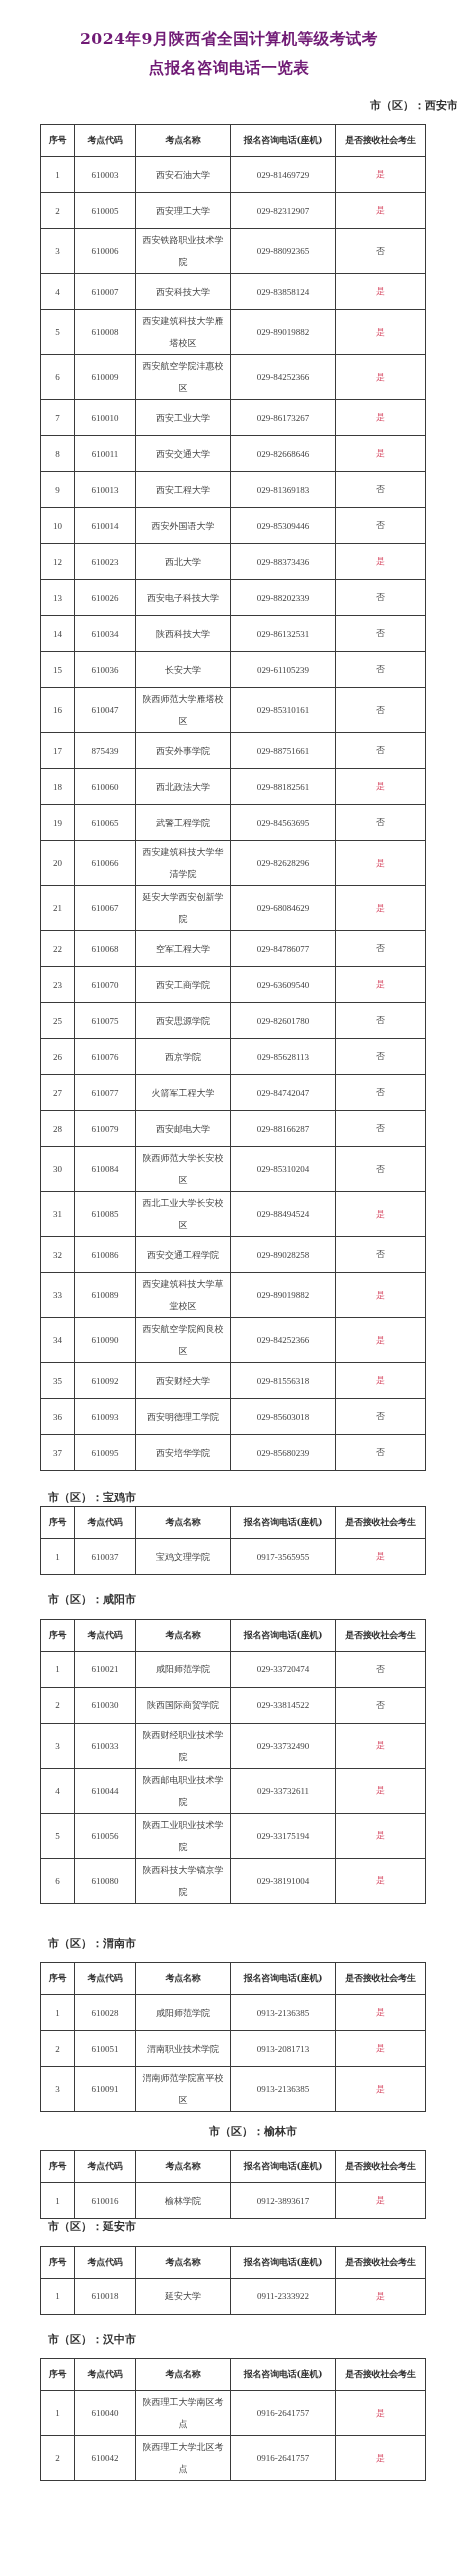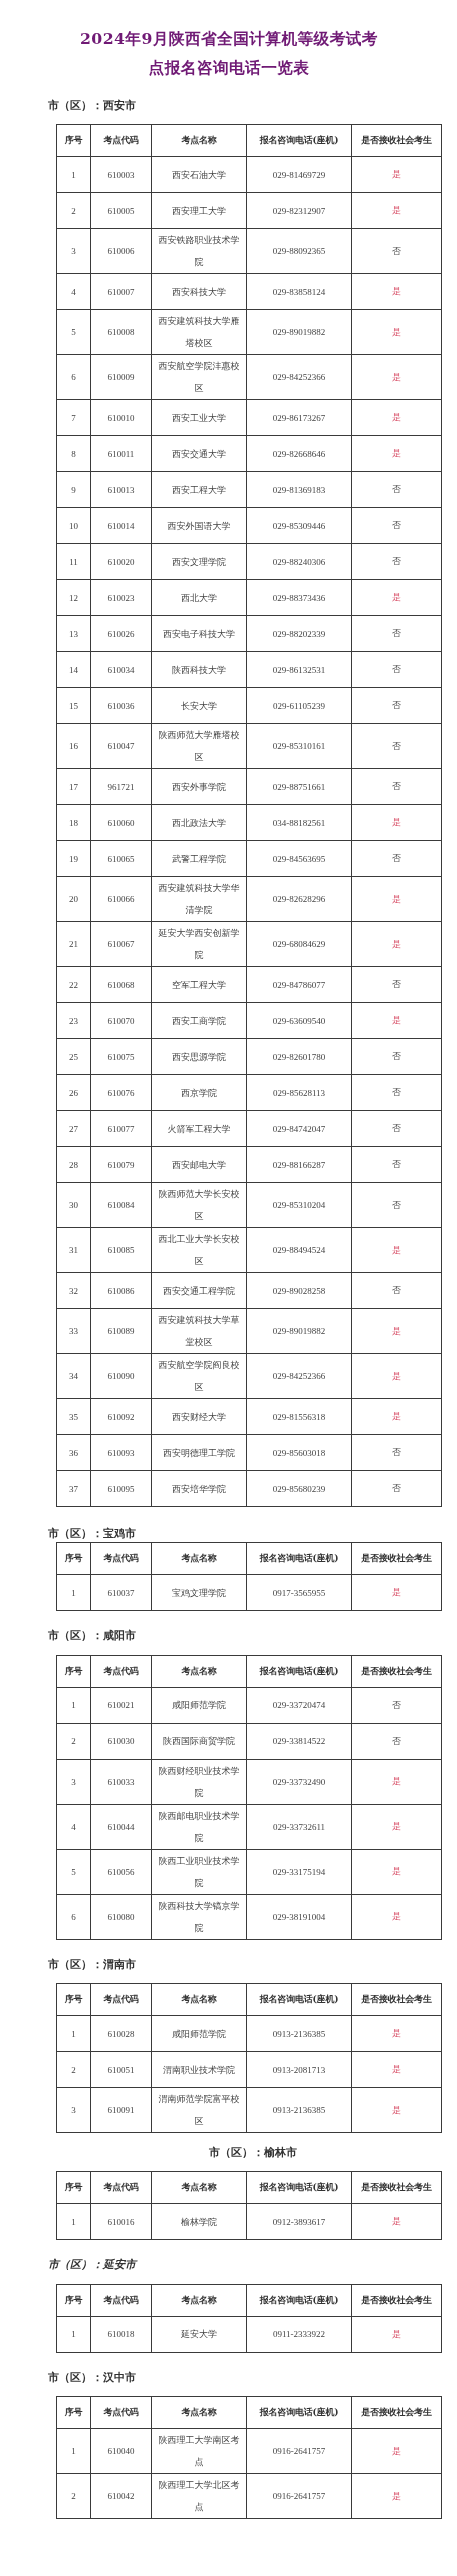--- a/index.html
+++ b/index.html
@@ -24,21 +24,21 @@
   .section-heading {
     font-size: 11px;
     font-weight: bold;
     color: #333;
     margin-left: 48px;
     height: 15.7px;
     line-height: 15.7px;
   }
   table.sites {
     border-collapse: collapse;
-    margin-left: 56px;
+    margin-left: 40px;
     width: 386px;
     table-layout: fixed;
   }
   table.sites th, table.sites td {
     border: 0.9px solid #3a3a3a;
     text-align: center;
     vertical-align: middle;
     padding: 0;
     color: #444;
   }
@@ -67,21 +67,21 @@
 </style>
 </head>
 <body>
 
 <div class="page">
   <h1 class="title">
     <div>2024年9月陕西省全国计算机等级考试考</div>
     <div>点报名咨询电话一览表</div>
   </h1>
   <div id="sections">
-      <div class="section-heading" style="margin-top: 15.7px; margin-bottom: 10.7px;">市（区）：西安市</div>
+      <div class="section-heading" style="margin-top: 15.7px; margin-bottom: 10.7px; text-align: right;">市（区）：西安市</div>
       <table class="sites">
         <colgroup>
           <col class="c1">
           <col class="c2">
           <col class="c3">
           <col class="c4">
           <col class="c5">
         </colgroup>
         <thead>
           <tr>
@@ -157,27 +157,20 @@
             <td class="accept no">否</td>
           </tr>
           <tr>
             <td class="num">10</td>
             <td class="code">610014</td>
             <td class="name">西安外国语大学</td>
             <td class="phone">029-85309446</td>
             <td class="accept no">否</td>
           </tr>
           <tr>
-            <td class="num">11</td>
-            <td class="code">610020</td>
-            <td class="name">西安文理学院</td>
-            <td class="phone">029-88240306</td>
-            <td class="accept no">否</td>
-          </tr>
-          <tr>
             <td class="num">12</td>
             <td class="code">610023</td>
             <td class="name">西北大学</td>
             <td class="phone">029-88373436</td>
             <td class="accept yes">是</td>
           </tr>
           <tr>
             <td class="num">13</td>
             <td class="code">610026</td>
             <td class="name">西安电子科技大学</td>
@@ -200,30 +193,30 @@
           </tr>
           <tr class="double">
             <td class="num">16</td>
             <td class="code">610047</td>
             <td class="name">陕西师范大学雁塔校区</td>
             <td class="phone">029-85310161</td>
             <td class="accept no">否</td>
           </tr>
           <tr>
             <td class="num">17</td>
-            <td class="code">961721</td>
+            <td class="code">875439</td>
             <td class="name">西安外事学院</td>
             <td class="phone">029-88751661</td>
             <td class="accept no">否</td>
           </tr>
           <tr>
             <td class="num">18</td>
             <td class="code">610060</td>
             <td class="name">西北政法大学</td>
-            <td class="phone">034-88182561</td>
+            <td class="phone">029-88182561</td>
             <td class="accept yes">是</td>
           </tr>
           <tr>
             <td class="num">19</td>
             <td class="code">610065</td>
             <td class="name">武警工程学院</td>
             <td class="phone">029-84563695</td>
             <td class="accept no">否</td>
           </tr>
           <tr class="double">
@@ -424,21 +417,21 @@
           </tr>
           <tr class="double">
             <td class="num">6</td>
             <td class="code">610080</td>
             <td class="name">陕西科技大学镐京学院</td>
             <td class="phone">029-38191004</td>
             <td class="accept yes">是</td>
           </tr>
         </tbody>
       </table>
-      <div class="section-heading" style="margin-top: 17px; margin-bottom: 10.7px;">市（区）：渭南市</div>
+      <div class="section-heading" style="margin-top: 32px; margin-bottom: 10.7px;">市（区）：渭南市</div>
       <table class="sites">
         <colgroup>
           <col class="c1">
           <col class="c2">
           <col class="c3">
           <col class="c4">
           <col class="c5">
         </colgroup>
         <thead>
           <tr>
@@ -494,21 +487,21 @@
         <tbody>
           <tr>
             <td class="num">1</td>
             <td class="code">610016</td>
             <td class="name">榆林学院</td>
             <td class="phone">0912-3893617</td>
             <td class="accept yes">是</td>
           </tr>
         </tbody>
       </table>
-      <div class="section-heading" style="margin-top: 17px; margin-bottom: 10.7px; font-style: italic;">市（区）：延安市</div>
+      <div class="section-heading" style="margin-bottom: 10.7px;">市（区）：延安市</div>
       <table class="sites">
         <colgroup>
           <col class="c1">
           <col class="c2">
           <col class="c3">
           <col class="c4">
           <col class="c5">
         </colgroup>
         <thead>
           <tr>

